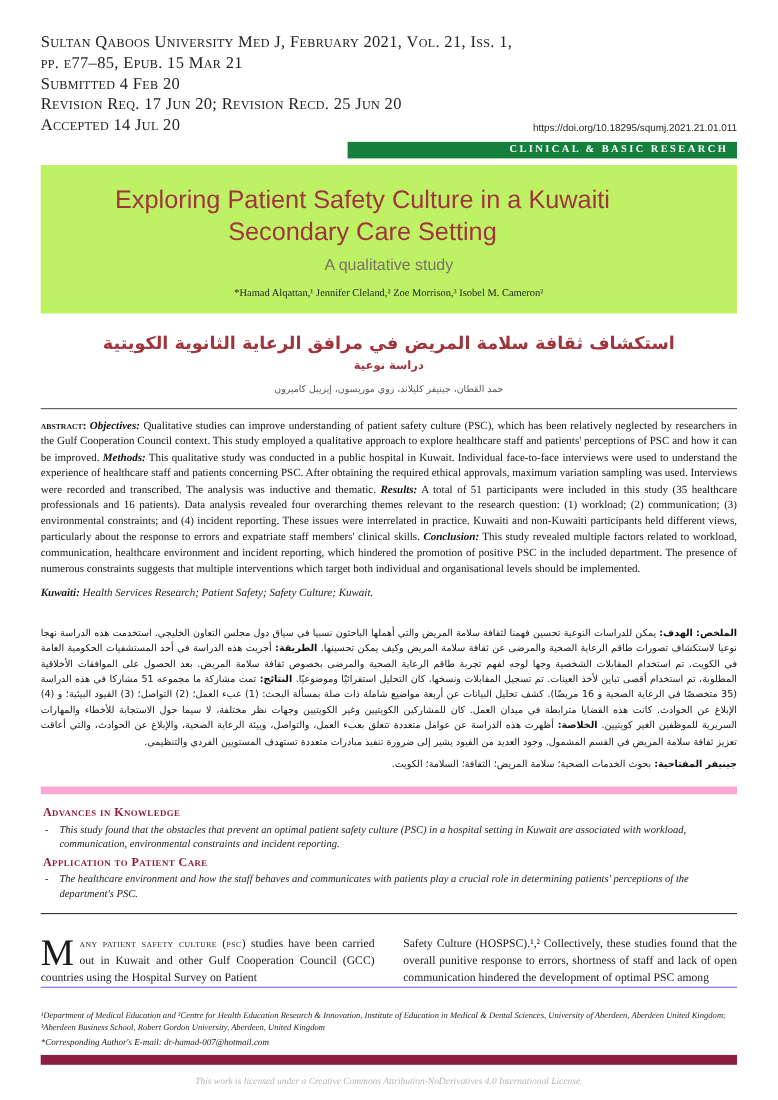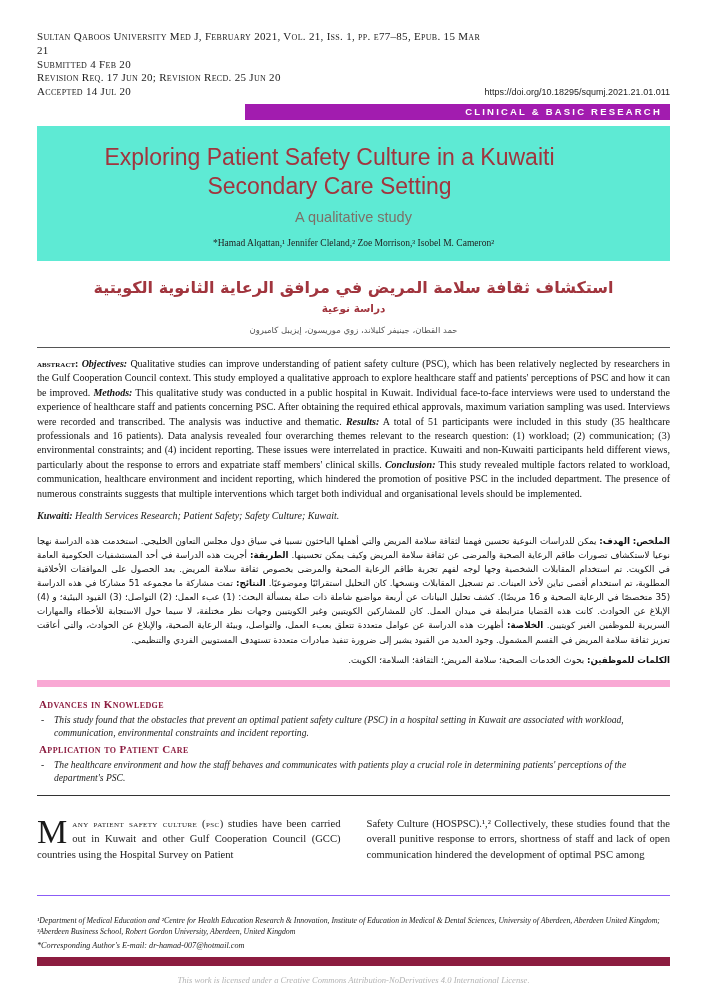--- a/index.html
+++ b/index.html
@@ -5,31 +5,31 @@
   html,body{margin:0;padding:0;background:#e9e9e9;}
   .page{
     width:707px;height:1000px;box-sizing:border-box;
     margin:0 auto;background:#ffffff;
     padding:30px 37px 8px;
     font-family:"Liberation Serif",serif;color:#1a1a1a;
     display:flex;flex-direction:column;overflow:hidden;
   }
   
   .masthead{display:flex;justify-content:space-between;align-items:flex-end;}
-  .mast-left div{font-variant:small-caps;font-size:11px;letter-spacing:.3px;line-height:1.25;color:#222;}
+  .mast-left div{font-variant:small-caps;font-size:15px;letter-spacing:.3px;line-height:1.25;color:#222;}
   .mast-right{text-align:right;}
   .doi{font-size:9px;color:#222;text-decoration:none;display:inline-block;font-family:"Liberation Sans",sans-serif;}
   .banner-row{margin-top:5px;}
   .banner{
-    background:#a21caf;color:#fff;font-family:Liberation Sans, sans-serif;
+    background:#15803d;color:#fff;font-family:Liberation Serif, serif;
     font-size:9.5px;font-weight:bold;letter-spacing:2.2px;text-align:right;
-    padding:2px 8px 3px;width:425px;margin-left:auto;box-sizing:border-box;
+    padding:2px 8px 3px;width:354px;margin-left:auto;box-sizing:border-box;
   }
   
-  .title-band{background:#5eead4;text-align:center;padding:17px 20px 13px;margin-top:6px;}
+  .title-band{background:#bef264;text-align:center;padding:17px 20px 13px;margin-top:6px;}
   .title{font-family:"Liberation Sans",sans-serif;font-size:23px;color:#a1353e;line-height:1.28;max-width:545px;margin:0 auto;font-weight:normal;}
   .subtitle{font-family:"Liberation Sans",sans-serif;font-size:14.5px;color:#7d7068;margin-top:7px;}
   .authors{font-size:9.5px;margin-top:13px;color:#222;}
   
   .ar-title-block{text-align:center;margin-top:16px;font-family:"DejaVu Sans",sans-serif;}
   .ar-title{font-size:16px;font-weight:bold;color:#a1353e;line-height:1.4;}
   .ar-subtitle{font-size:10.5px;font-weight:bold;color:#a1353e;margin-top:3px;}
   .ar-authors{font-size:8.5px;color:#555;margin-top:11px;}
   .rule{border:none;border-top:1px solid #555;margin:12px 0 9px;}
   
@@ -104,33 +104,33 @@
     <span class="sec-label">Results:</span>
     <span>A total of 51 participants were included in this study (35 healthcare professionals and 16 patients). Data analysis revealed four overarching themes relevant to the research question: (1) workload; (2) communication; (3) environmental constraints; and (4) incident reporting. These issues were interrelated in practice. Kuwaiti and non-Kuwaiti participants held different views, particularly about the response to errors and expatriate staff members' clinical skills.</span>
     <span class="sec-label">Conclusion:</span>
     <span>This study revealed multiple factors related to workload, communication, healthcare environment and incident reporting, which hindered the promotion of positive PSC in the included department. The presence of numerous constraints suggests that multiple interventions which target both individual and organisational levels should be implemented.</span>
   </p>
   <p class="keywords" style="margin-bottom:0;">
     <span class="kw-label">Kuwaiti:</span>
     <span>Health Services Research; Patient Safety; Safety Culture; Kuwait.</span>
   </p>
 
-  <p class="ar-abstract" style="margin:13px 0 0;">
+  <p class="ar-abstract" style="margin:24px 0 0;">
     <span class="ar-bold">الملخص:</span>
     <span class="ar-bold">الهدف:</span>
     <span>يمكن للدراسات النوعية تحسين فهمنا لثقافة سلامة المريض والتي أهملها الباحثون نسبيا في سياق دول مجلس التعاون الخليجي. استخدمت هذه الدراسة نهجا نوعيا لاستكشاف تصورات طاقم الرعاية الصحية والمرضى عن ثقافة سلامة المريض وكيف يمكن تحسينها.</span>
     <span class="ar-bold">الطريقة:</span>
     <span>أجريت هذه الدراسة في أحد المستشفيات الحكومية العامة في الكويت. تم استخدام المقابلات الشخصية وجها لوجه لفهم تجربة طاقم الرعاية الصحية والمرضى بخصوص ثقافة سلامة المريض. بعد الحصول على الموافقات الأخلاقية المطلوبة، تم استخدام أقصى تباين لأخذ العينات. تم تسجيل المقابلات ونسخها. كان التحليل استقرائيًا وموضوعيًا.</span>
     <span class="ar-bold">النتائج:</span>
     <span>تمت مشاركة ما مجموعه 51 مشاركا في هذه الدراسة (35 متخصصًا في الرعاية الصحية و 16 مريضًا). كشف تحليل البيانات عن أربعة مواضيع شاملة ذات صلة بمسألة البحث: (1) عبء العمل؛ (2) التواصل؛ (3) القيود البيئية؛ و (4) الإبلاغ عن الحوادث. كانت هذه القضايا مترابطة في ميدان العمل. كان للمشاركين الكويتيين وغير الكويتيين وجهات نظر مختلفة، لا سيما حول الاستجابة للأخطاء والمهارات السريرية للموظفين الغير كويتيين.</span>
     <span class="ar-bold">الخلاصة:</span>
     <span>أظهرت هذه الدراسة عن عوامل متعددة تتعلق بعبء العمل، والتواصل، وبيئة الرعاية الصحية، والإبلاغ عن الحوادث، والتي أعاقت تعزيز ثقافة سلامة المريض في القسم المشمول. وجود العديد من القيود يشير إلى ضرورة تنفيذ مبادرات متعددة تستهدف المستويين الفردي والتنظيمي.</span>
   </p>
   <p class="ar-keywords" style="margin:8px 0 0;">
-    <span class="ar-bold">الكلمات للموظفين:</span>
+    <span class="ar-bold">جينيفر المفتاحية:</span>
     <span>بحوث الخدمات الصحية؛ سلامة المريض؛ الثقافة؛ السلامة؛ الكويت.</span>
   </p>
 
   <div class="highlights">
     <div class="hl-heading">Advances in Knowledge</div>
     <div class="hl-item">
       <span class="hl-dash">-</span>
       <span>This study found that the obstacles that prevent an optimal patient safety culture (PSC) in a hospital setting in Kuwait are associated with workload, communication, environmental constraints and incident reporting.</span>
     </div>
     <div class="hl-heading">Application to Patient Care</div>

